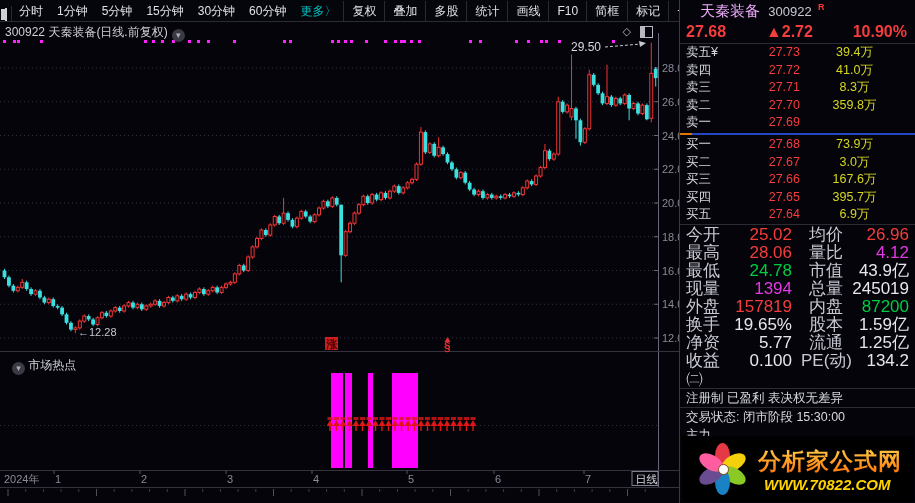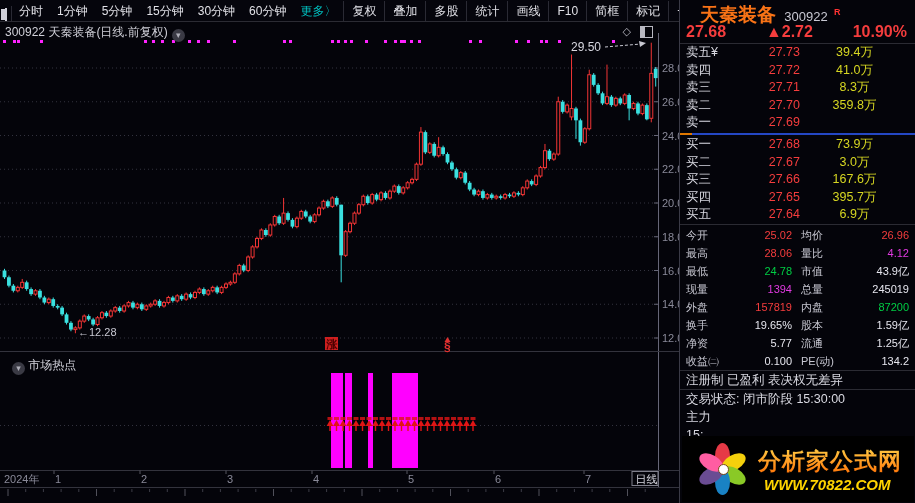--- a/index.html
+++ b/index.html
@@ -20,36 +20,36 @@
   .chev-circle{display:inline-block;width:13px;height:13px;border-radius:50%;background:#3a3a44;
                color:#aeaeb8;font-size:9px;line-height:12px;text-align:center;vertical-align:-2px;margin-left:4px;}
   #chart-icons{position:absolute;right:26px;top:4px;z-index:3;color:#b8b8c2;font-size:11px;display:flex;gap:9px;align-items:center;}
   #icon-split{width:11px;height:10px;border:1px solid #b8b8c2;position:relative;}
   #icon-split::after{content:"";position:absolute;left:0;top:0;width:4px;height:100%;background:#b8b8c2;}
   #subpanel-label{position:absolute;left:8px;top:336px;z-index:3;color:#cfcfd8;}
   
   #quote-panel{position:absolute;left:679px;top:0;width:236px;height:503px;background:#04040a;
                border-left:1px solid #3a3a46;box-sizing:border-box;}
   #qp-head{padding:2px 6px 0 20px;height:20px;}
-  #qp-name{color:#f97316;font-weight:bold;font-size:19px;}
+  #qp-name{color:#f0abfc;font-weight:normal;font-size:15px;}
   #qp-code{color:#c8c8d2;font-size:13px;margin-left:5px;}
   #qp-r{color:#f33;font-size:9px;vertical-align:6px;margin-left:3px;font-weight:bold;}
   #qp-price-row{display:flex;justify-content:space-between;padding:1px 8px 2px 6px;
                 color:#f53d3d;font-weight:bold;font-size:16px;border-bottom:1px solid #2b2b33;}
   .book-row{display:flex;padding:0 6px;line-height:17.6px;font-size:12.5px;}
   .book-row .bl{width:48px;color:#d8d8e0;}
   .book-row .bp{width:66px;text-align:right;}
   .book-row .bv{flex:1;text-align:center;}
   #book-divider{height:2px;position:relative;background:#2447c4;margin:1px 0;}
   #book-divider::before{content:"";position:absolute;left:0;top:0;width:12px;height:2px;background:#e07800;}
   #stats{border-top:1px solid #2b2b33;padding-top:1px;}
-  .st-row{display:flex;padding:0 6px;line-height:18px;font-size:11px;}
+  .st-row{display:flex;padding:0 6px;line-height:18px;font-size:17px;}
   .st-row .sl1{width:44px;color:#c8c8d2;}
   .st-row .sv1{width:62px;text-align:right;}
-  .st-row .sl2{width:50px;padding-left:9px;color:#c8c8d2;}
+  .st-row .sl2{width:50px;padding-left:9px;color:#c8c8d2;text-align:center;}
   .st-row .sv2{flex:1;text-align:right;}
   .c-red{color:#f53d3d;}.c-green{color:#00cc44;}.c-yellow{color:#d6d622;}
   .c-magenta{color:#e23ae2;}.c-white{color:#e6e6ee;}
   .qp-line{border-top:1px solid #2b2b33;padding:0 6px;line-height:18px;color:#d8d8e0;font-size:12.5px;}
   
   #watermark{position:absolute;left:2px;top:436px;width:232px;height:66px;background:#000;z-index:5;}
   #wm-flower{position:absolute;left:10px;top:3px;width:60px;height:60px;}
   .petal{position:absolute;left:23px;top:4px;width:15px;height:26px;border-radius:50%;transform-origin:7.5px 26px;}
   #wm-core{position:absolute;left:26px;top:25px;width:9px;height:9px;border-radius:50%;background:#fff;border:1px solid #7a4a12;}
   #wm-title{position:absolute;left:76px;top:10px;font-size:23px;font-weight:bold;letter-spacing:1px;

